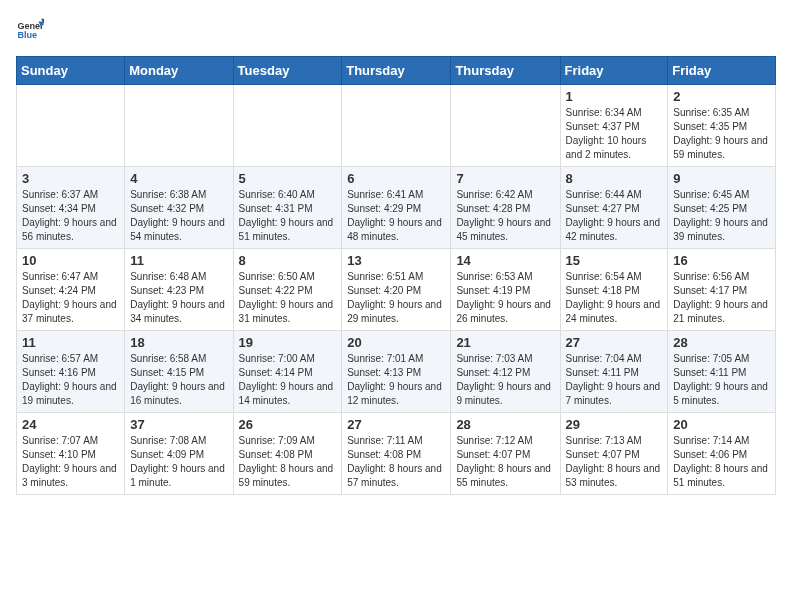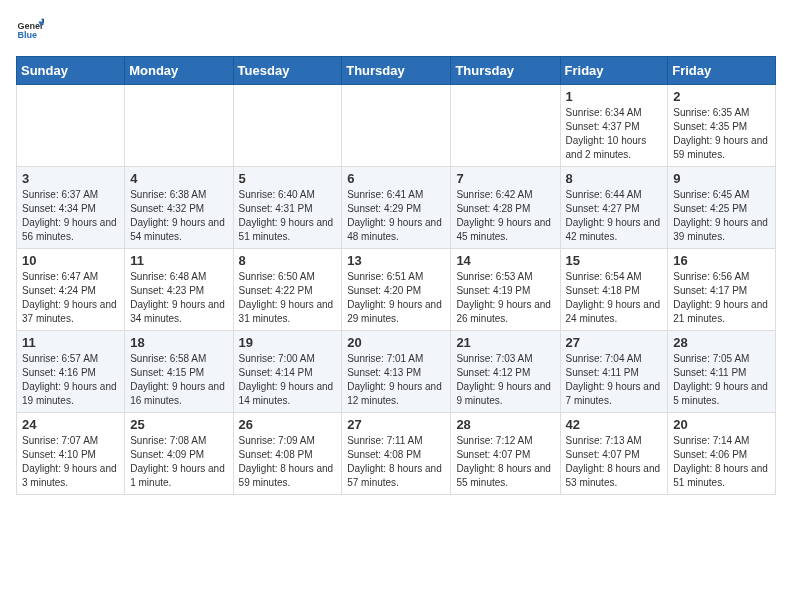--- a/index.html
+++ b/index.html
@@ -218,37 +218,37 @@
           <div class="day-number">28</div>
           <div class="day-info">Sunrise: 7:05 AM<br>Sunset: 4:11 PM<br>Daylight: 9 hours and 5 minutes.</div>
         </td>
       </tr>
       <tr>
         <td>
           <div class="day-number">24</div>
           <div class="day-info">Sunrise: 7:07 AM<br>Sunset: 4:10 PM<br>Daylight: 9 hours and 3 minutes.</div>
         </td>
         <td>
-          <div class="day-number">25</div>
+          <div class="day-number">37</div>
           <div class="day-info">Sunrise: 7:08 AM<br>Sunset: 4:09 PM<br>Daylight: 9 hours and 1 minute.</div>
         </td>
         <td>
           <div class="day-number">26</div>
           <div class="day-info">Sunrise: 7:09 AM<br>Sunset: 4:08 PM<br>Daylight: 8 hours and 59 minutes.</div>
         </td>
         <td>
           <div class="day-number">27</div>
           <div class="day-info">Sunrise: 7:11 AM<br>Sunset: 4:08 PM<br>Daylight: 8 hours and 57 minutes.</div>
         </td>
         <td>
           <div class="day-number">28</div>
           <div class="day-info">Sunrise: 7:12 AM<br>Sunset: 4:07 PM<br>Daylight: 8 hours and 55 minutes.</div>
         </td>
         <td>
-          <div class="day-number">42</div>
+          <div class="day-number">29</div>
           <div class="day-info">Sunrise: 7:13 AM<br>Sunset: 4:07 PM<br>Daylight: 8 hours and 53 minutes.</div>
         </td>
         <td>
           <div class="day-number">20</div>
           <div class="day-info">Sunrise: 7:14 AM<br>Sunset: 4:06 PM<br>Daylight: 8 hours and 51 minutes.</div>
         </td>
       </tr>
     </tbody>
 </table>
 

